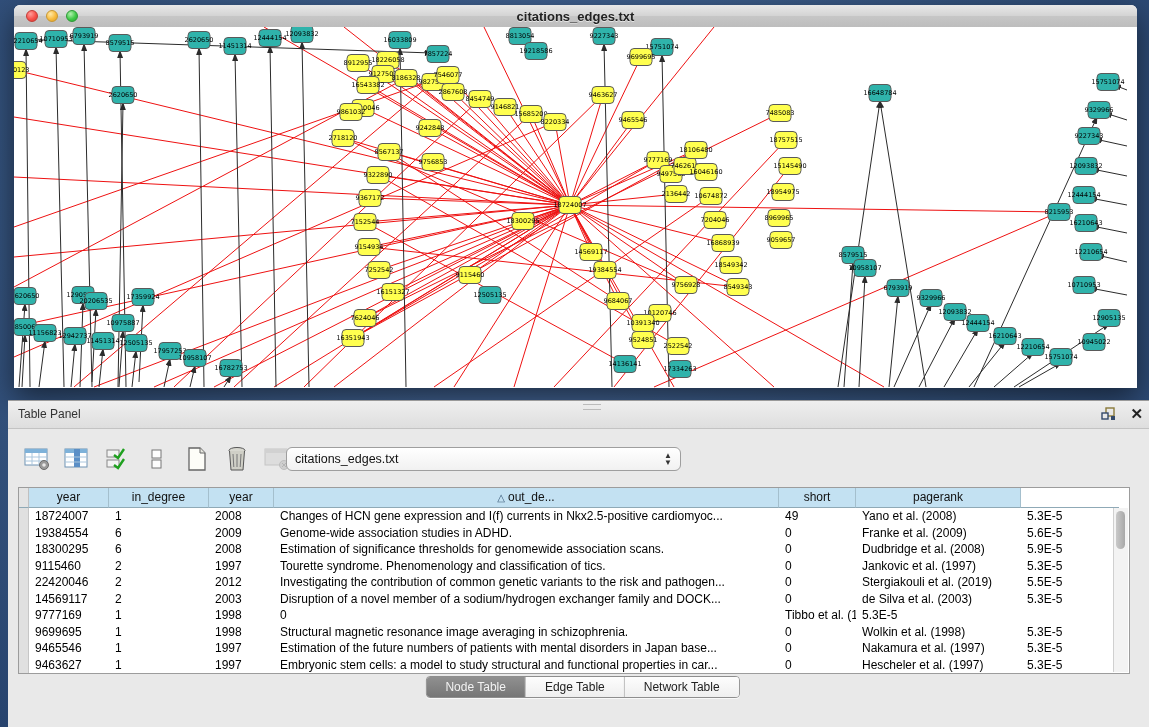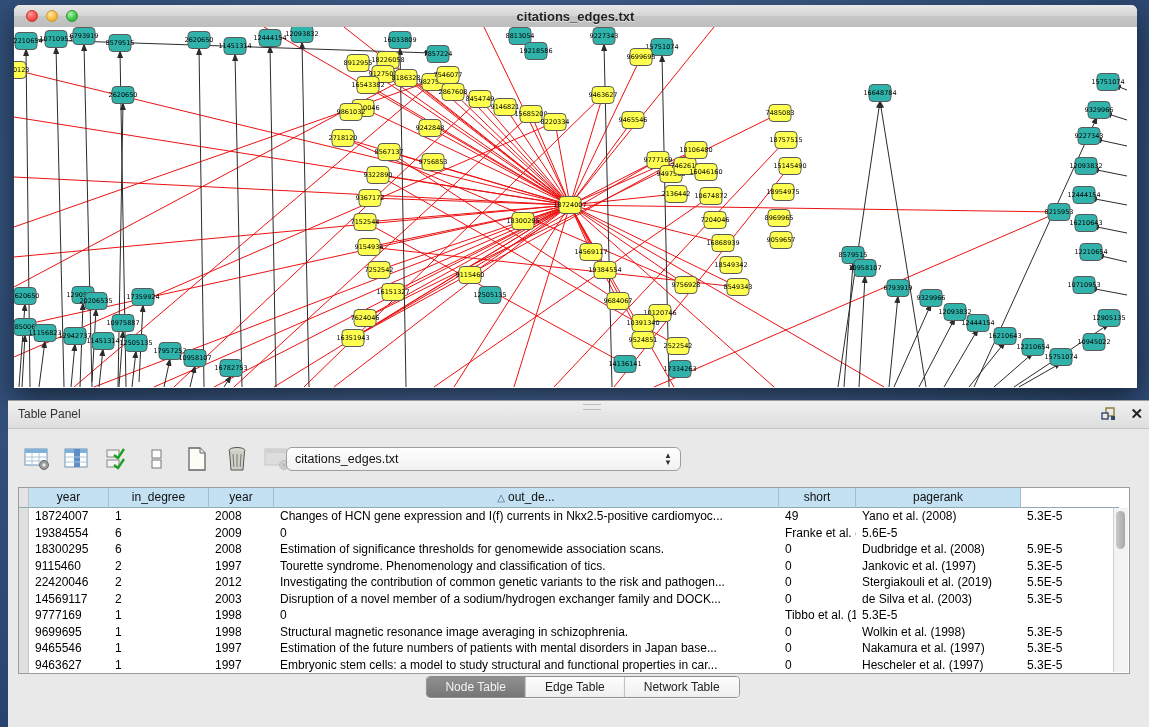--- a/index.html
+++ b/index.html
@@ -761,20 +761,21 @@
           <div class="td">49</div>
           <div class="td">Yano et al. (2008)</div>
           <div class="td">5.3E-5</div>
           <div class="td"></div>
         </div>
         <div class="trow">
           <div class="td gut"></div>
           <div class="td">19384554</div>
           <div class="td">6</div>
           <div class="td">2009</div>
+          <div class="td">Genome-wide association studies in ADHD.</div>
           <div class="td">0</div>
           <div class="td">Franke et al. (2009)</div>
           <div class="td">5.6E-5</div>
           <div class="td"></div>
         </div>
         <div class="trow">
           <div class="td gut"></div>
           <div class="td">18300295</div>
           <div class="td">6</div>
           <div class="td">2008</div>

